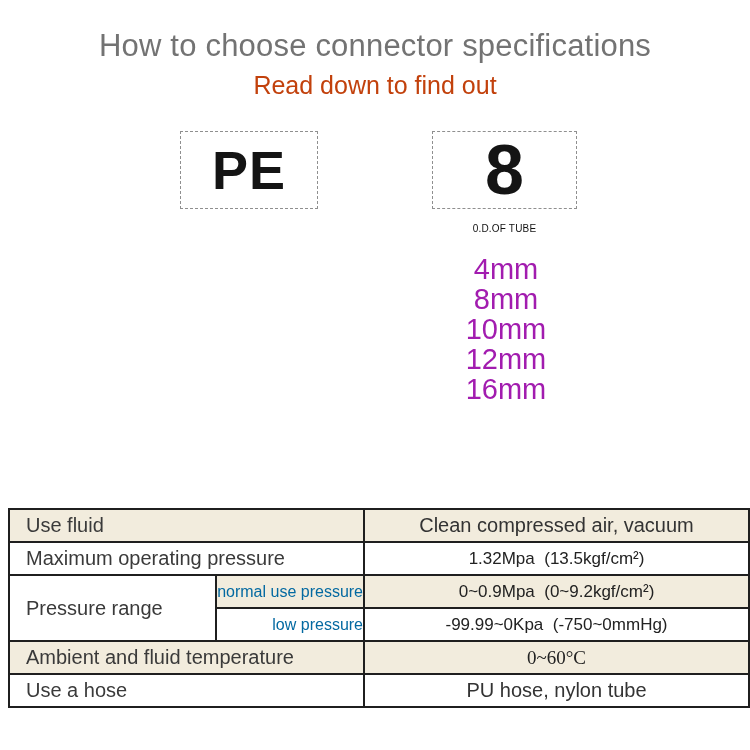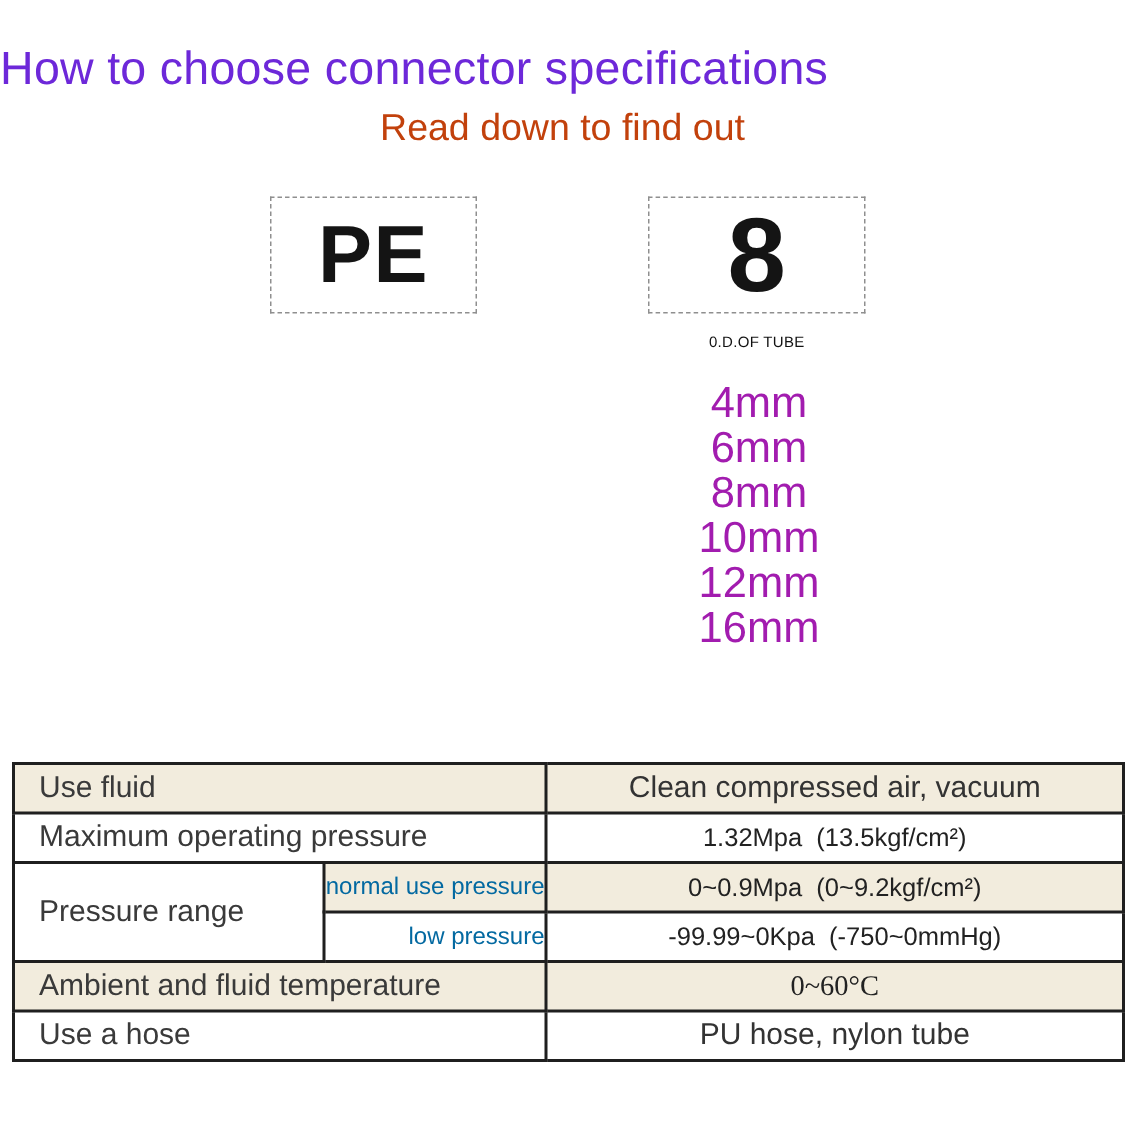--- a/index.html
+++ b/index.html
@@ -10,23 +10,23 @@
     height: 750px;
     background: #ffffff;
     font-family: "Liberation Sans", "DejaVu Sans", sans-serif;
     color: #111;
     overflow: hidden;
   }
   .title {
     position: absolute;
     top: 28px; left: 0;
     width: 750px;
-    text-align: left;
+    text-align: center;
     font-size: 31px;
-    color: #6d28d9;
+    color: #737373;
     letter-spacing: 0.2px;
   }
   .subtitle {
     position: absolute;
     top: 71px; left: 0;
     width: 750px;
     text-align: center;
     font-size: 25px;
     color: #c2410c;
   }
@@ -118,21 +118,20 @@
   </div>
 
   <div class="dash-box box-size">
     <span>8</span>
   </div>
 
   <div class="od-caption">0.D.OF TUBE</div>
 
   <div class="sizes">
     <div>4mm</div>
-    <div>6mm</div>
     <div>8mm</div>
     <div>10mm</div>
     <div>12mm</div>
     <div>16mm</div>
   </div>
 
   <table class="spec">
     <colgroup>
       <col style="width:207px">
       <col style="width:148px">

